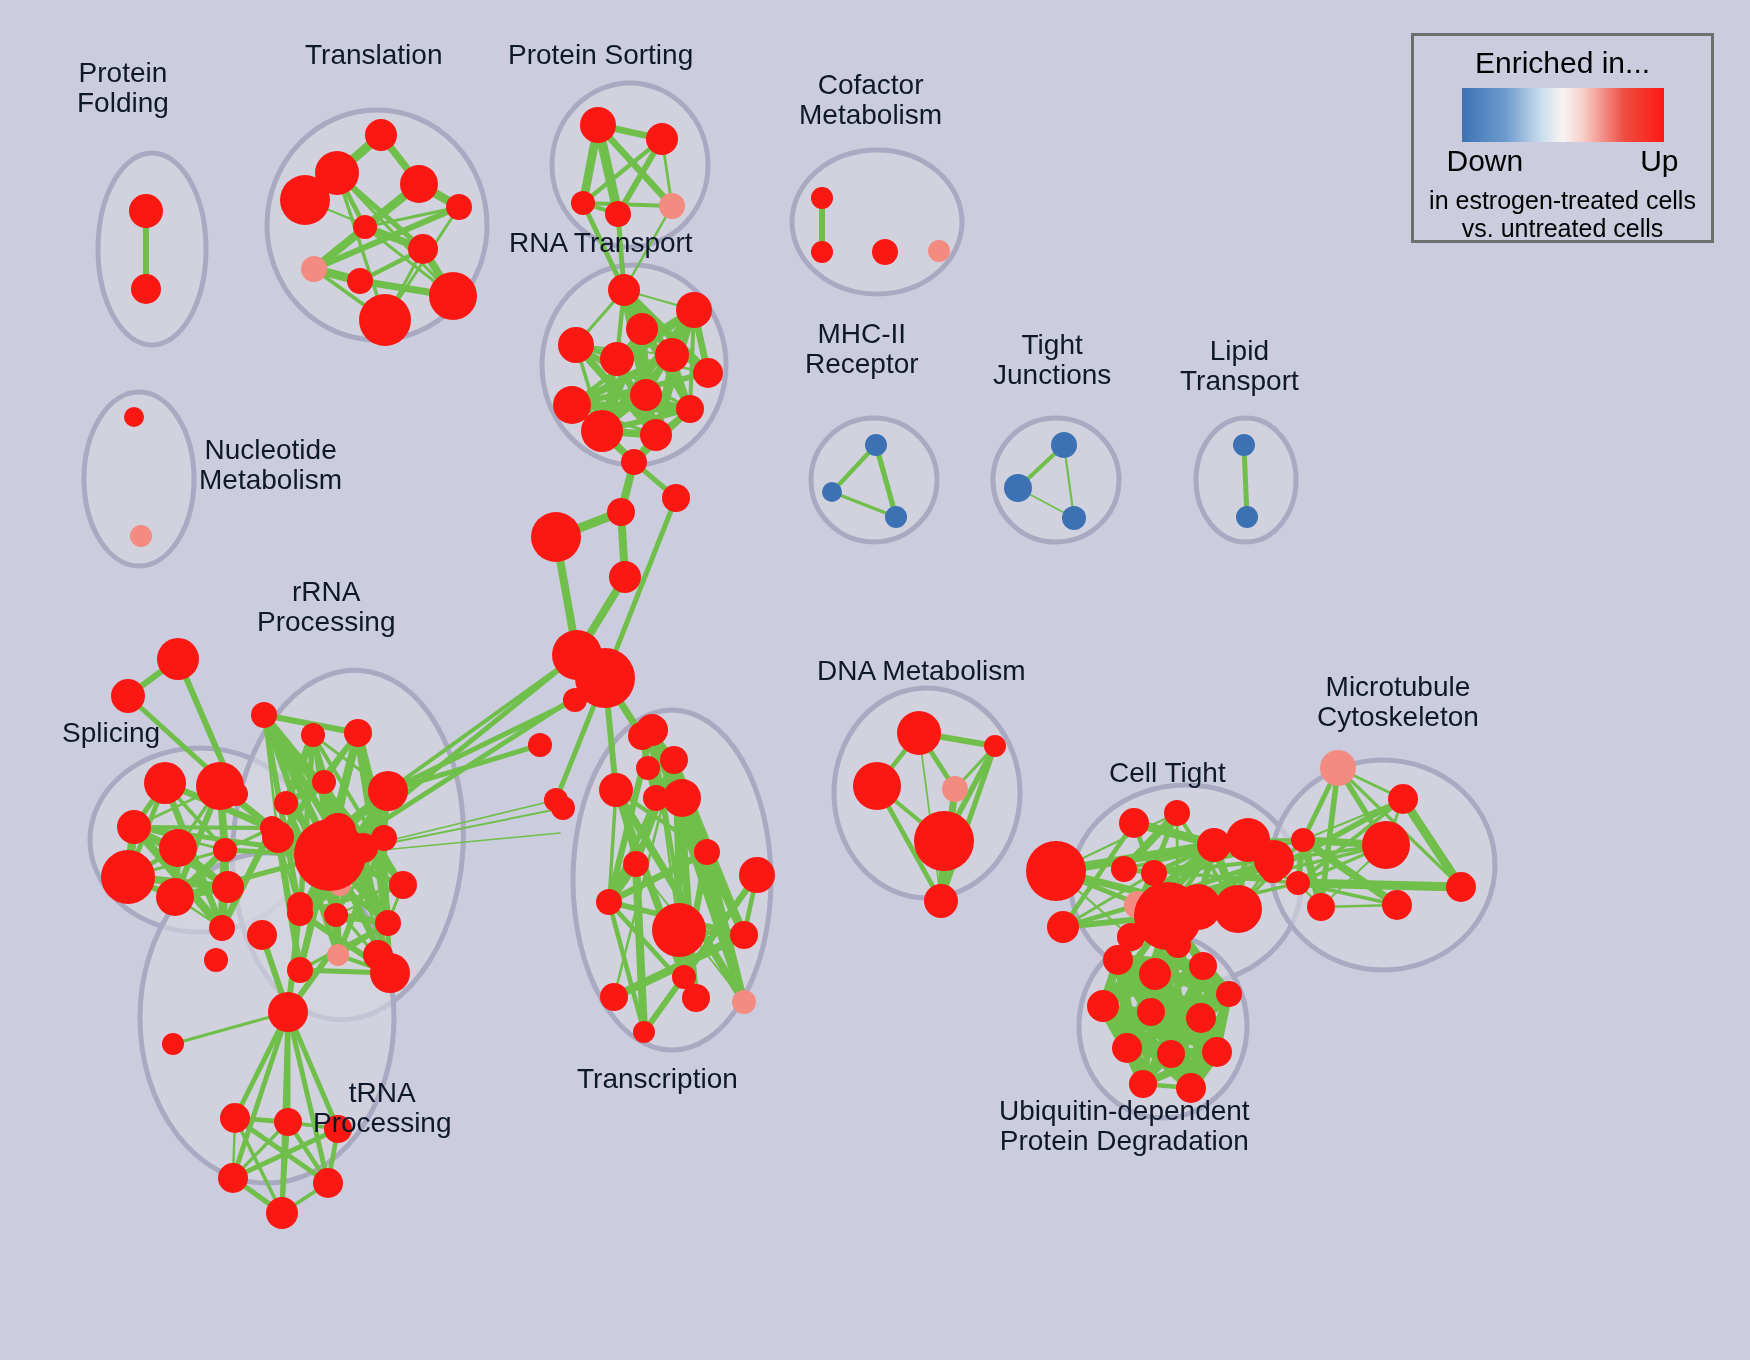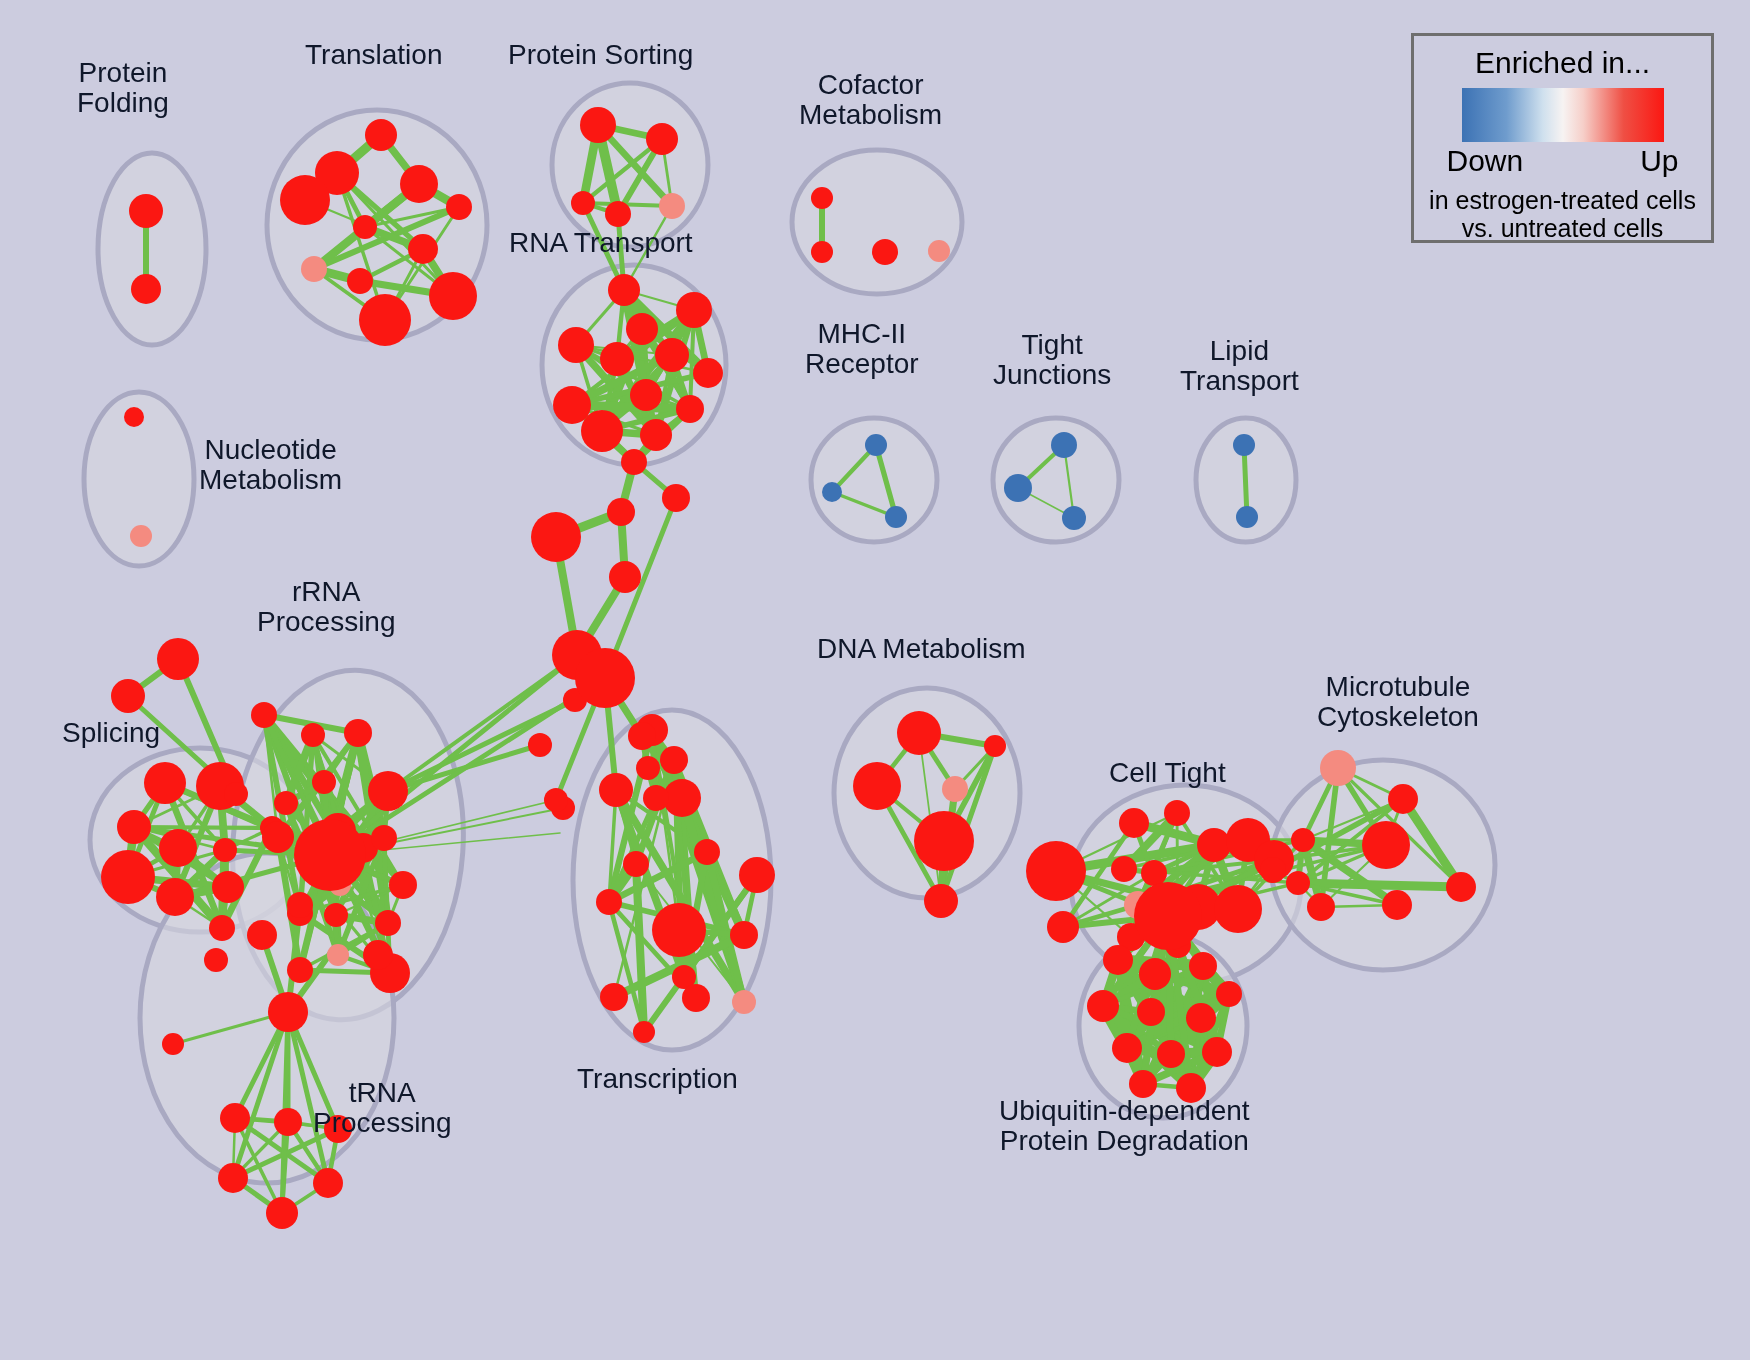--- a/index.html
+++ b/index.html
@@ -684,21 +684,21 @@
       <div class="cluster-label" style="left: 993px; top: 330px;">Tight
 Junctions</div>
       <div class="cluster-label" style="left: 1180px; top: 336px;">Lipid
 Transport</div>
       <div class="cluster-label" style="left: 62px; top: 718px;">Splicing</div>
       <div class="cluster-label" style="left: 257px; top: 577px;">rRNA
 Processing</div>
       <div class="cluster-label" style="left: 313px; top: 1078px;">tRNA
 Processing</div>
       <div class="cluster-label" style="left: 577px; top: 1064px;">Transcription</div>
-      <div class="cluster-label" style="left: 817px; top: 634px;">DNA Metabolism</div>
+      <div class="cluster-label" style="left: 817px; top: 656px;">DNA Metabolism</div>
       <div class="cluster-label" style="left: 1109px; top: 758px;">Cell Tight</div>
       <div class="cluster-label" style="left: 1317px; top: 672px;">Microtubule
 Cytoskeleton</div>
       <div class="cluster-label" style="left: 999px; top: 1096px;">Ubiquitin-dependent
 Protein Degradation</div>
     </div>
 
   <div id="legend">
     <div class="ltitle">Enriched in...</div>
     <div id="grad"></div>

